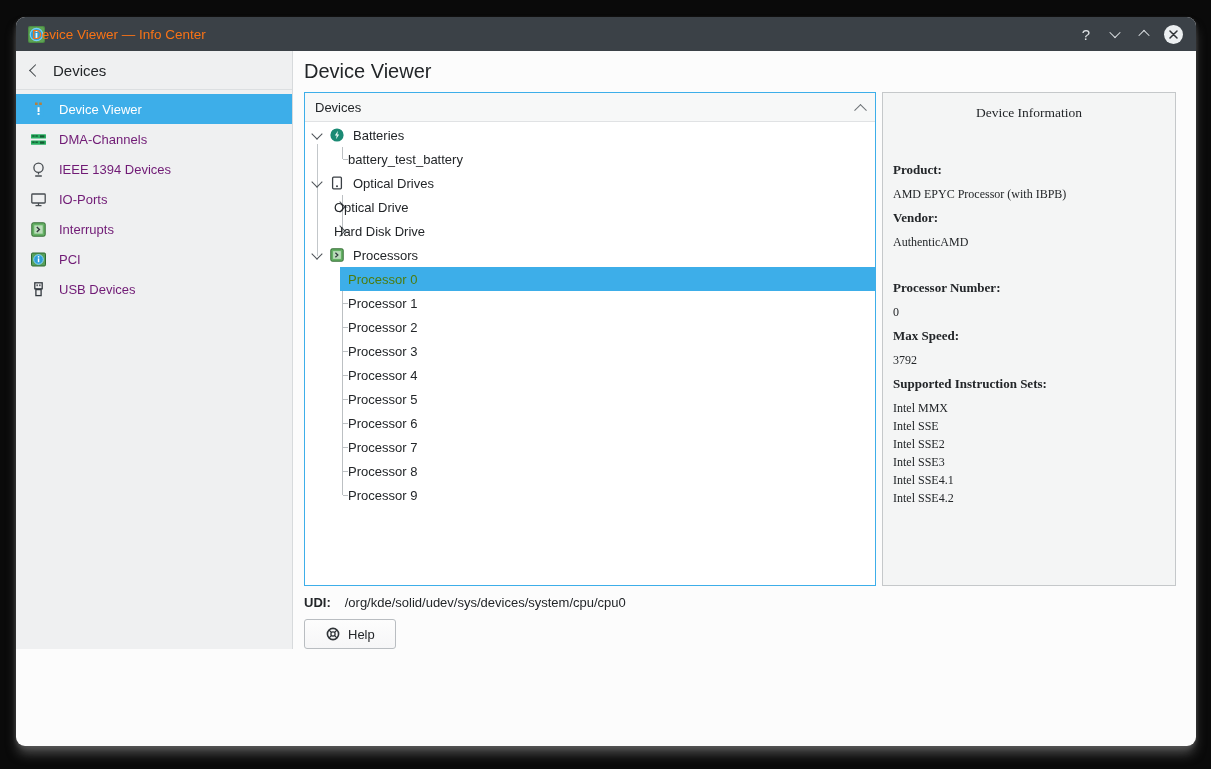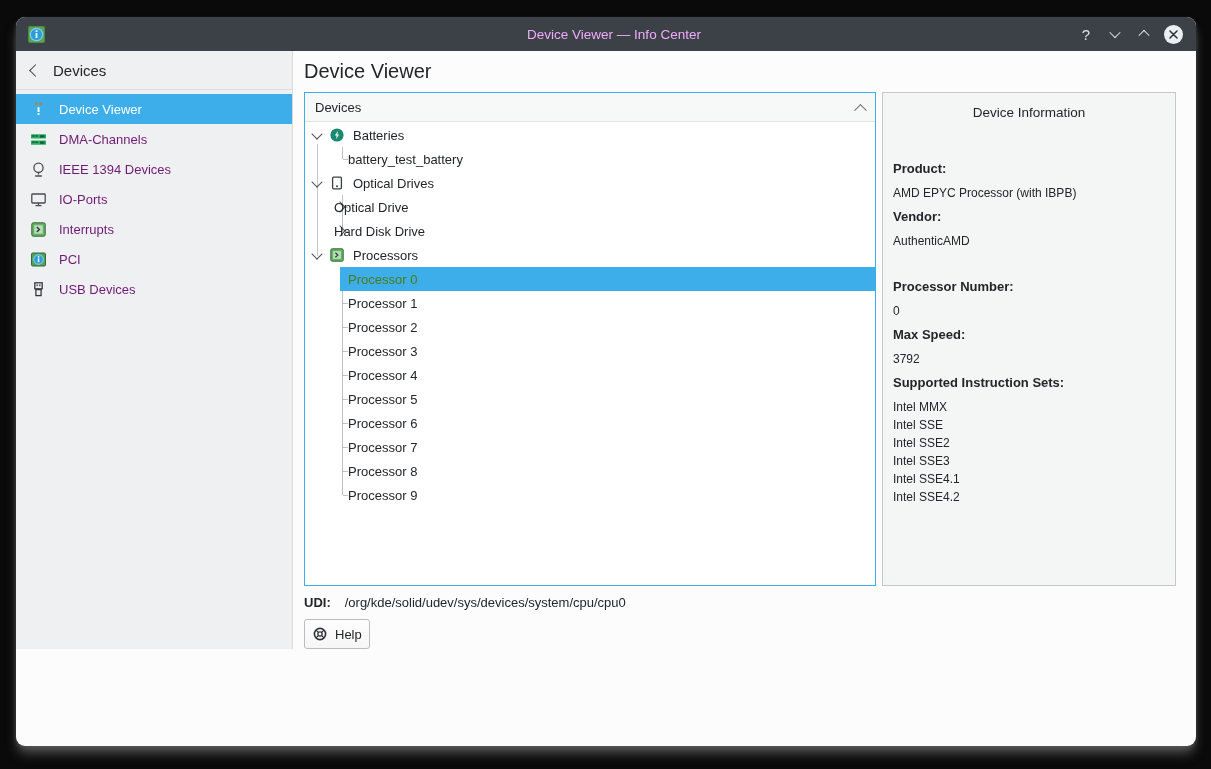--- a/index.html
+++ b/index.html
@@ -3,21 +3,21 @@
 <meta charset="utf-8">
 <style>
   html,body{margin:0;padding:0;width:1211px;height:769px;background:#0a0a0a;overflow:hidden;
     font-family:"Liberation Sans","DejaVu Sans",sans-serif;}
   .stage{position:relative;width:1211px;height:769px;background:#0a0a0a;}
   .window{position:absolute;left:16px;top:17px;width:1180px;height:729px;border-radius:9px;
     overflow:hidden;background:#fcfcfc;box-shadow:0 9px 12px -2px rgba(95,95,95,.85),0 2px 4px rgba(120,120,120,.4);}
   
   .titlebar{height:34px;background:#3b4147;display:flex;align-items:center;position:relative;color:#fcfcfc;}
   .app-icon{width:19px;height:19px;margin-left:11px;display:flex;}
-  .tb-title{position:absolute;left:16px;right:0;text-align:center;font-size:13.5px;color:#f0abfc;pointer-events:none;}
+  .tb-title{position:absolute;left:16px;right:0;text-align:left;font-size:13.5px;color:#f97316;pointer-events:none;}
   .tb-buttons{margin-left:auto;display:flex;align-items:center;gap:7px;padding-right:12px;}
   .tb-btn{width:22px;height:22px;display:flex;align-items:center;justify-content:center;cursor:pointer;}
   .tb-help{font-size:15px;color:#dfe3e6;}
   .chev{display:inline-block;width:7px;height:7px;border-right:1.6px solid #dfe3e6;border-bottom:1.6px solid #dfe3e6;}
   .chev.down{transform:rotate(45deg) translate(-1px,-1px);}
   .chev.up{transform:rotate(-135deg) translate(-1px,-1px);}
   .close-circle{width:19px;height:19px;border-radius:50%;background:#eceff1;display:flex;align-items:center;justify-content:center;}
   .close-x{width:9px;height:9px;}
   
   .win-body{display:flex;height:598px;}
@@ -47,31 +47,31 @@
   .tree-row.l1 .v-line{position:absolute;left:37px;top:0;bottom:0;width:1px;background:#bcc0c3;}
   .tree-row.l1.last .v-line{bottom:12px;}
   .tree-row.l1 .h-tick{position:absolute;left:38px;top:11.5px;width:5px;height:1px;background:#bcc0c3;}
   .tree-row.l1 .row-label{margin-left:43px;}
   .tree-row.l1.has-exp .exp{position:absolute;left:31px;top:8px;transform:rotate(-45deg);}
   .tree-row.l1.has-exp .row-label{margin-left:29px;}
   .tree-row.l1.selected{color:#4d7c0f;}
   .tree-row.l1.selected .sel-bg{position:absolute;left:35px;right:0;top:0;bottom:0;background:#3daee9;}
   .tree-row .row-label{position:relative;z-index:1;}
   
-  .info-panel{flex:1;border:1px solid #c5c8ca;background:#f4f5f5;box-sizing:border-box;padding:10px 10px 0 10px;overflow:hidden;}
+  .info-panel{flex:1;border:1px solid #c5c8ca;background:#f4f5f5;box-sizing:border-box;padding:10px 10px 0 10px;overflow:hidden;font-family:Liberation Serif, serif;}
   .info-title{text-align:center;font-size:13.5px;color:#232629;margin-top:2px;margin-bottom:37px;}
   .info-line-label{font-size:13px;font-weight:bold;color:#232629;height:24px;line-height:24px;}
   .info-line-value{font-size:12px;color:#232629;min-height:24px;line-height:24px;white-space:pre-line;}
   .info-line-value.multi{line-height:18px;padding-top:3px;}
   .info-spacer{height:22px;}
   
   .udi-row{margin-top:9px;font-size:13px;color:#232629;display:flex;gap:14px;align-items:baseline;}
   .udi-label{font-weight:bold;}
   .help-row{margin-top:9px;}
-  .help-btn{display:inline-flex;align-items:center;gap:7px;height:30px;padding:0 7px;font-size:13px;color:#232629;
+  .help-btn{display:inline-flex;align-items:center;gap:7px;height:30px;padding:0 20px;font-size:13px;color:#232629;
     background:linear-gradient(#fdfdfd,#f6f6f7);border:1px solid #b9bdc1;border-radius:3px;cursor:pointer;
     font-family:"Liberation Sans","DejaVu Sans",sans-serif;}
   .help-btn svg{display:block;}
 </style>
 </head>
 <body>
 
 <div class="stage">
   <div class="window">
 

